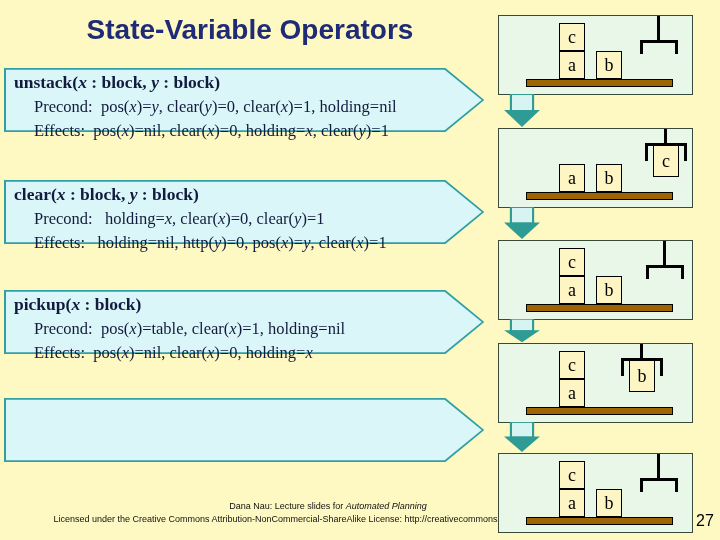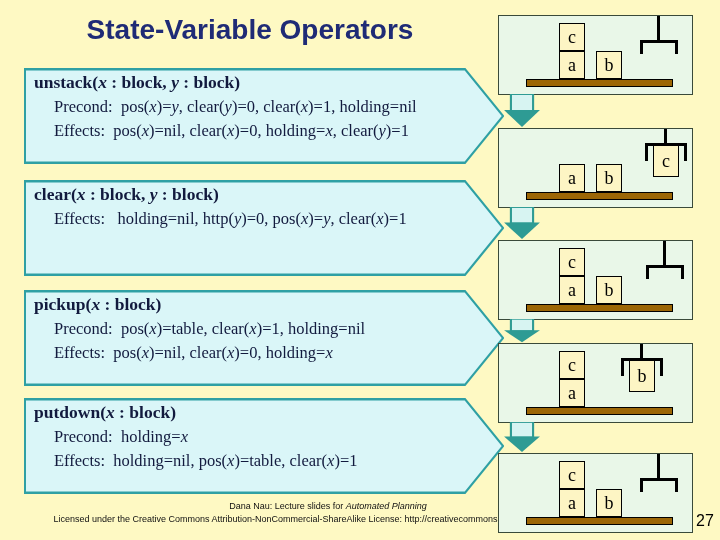--- a/index.html
+++ b/index.html
@@ -4,21 +4,21 @@
 <style>
   html,body{margin:0;padding:0;background:#fff;}
   .slide{position:relative;width:720px;height:540px;background:#fef9c3;overflow:hidden;
          font-family:"Liberation Sans",sans-serif;}
 
   .slide-title{position:absolute;left:0;top:14px;width:500px;text-align:center;
     font-family:"Liberation Sans",sans-serif;font-weight:bold;font-size:28px;
     color:var(--title-text);}
 
   
-  .op-box{position:absolute;left:24px;width:480px;height:96px;}
+  .op-box{position:absolute;left:4px;width:480px;height:64px;}
   .op-shape{position:absolute;left:0;top:0;width:100%;height:100%;}
   .op-shape polygon{fill:var(--operator-box-fill);stroke:var(--operator-box-border);stroke-width:2;}
   .op-text{position:absolute;left:10px;top:2px;right:44px;}
   .op-title{font-family:"Liberation Serif",serif;font-weight:bold;font-size:17.5px;
     line-height:25px;color:var(--body-text);white-space:pre-wrap;}
   .op-line{font-family:"Liberation Serif",serif;font-size:16.5px;line-height:24px;
     color:var(--body-text);padding-left:20px;white-space:pre-wrap;}
 
   
   .state-col{position:absolute;left:0;top:0;width:720px;height:540px;}
@@ -68,44 +68,40 @@
       <div class="op-line"><span>Effects:  pos(</span><i>x</i><span>)=nil, clear(</span><i>x</i><span>)=0, holding=</span><i>x</i><span>, clear(</span><i>y</i><span>)=1</span></div>
     </div>
   </div>
 
   <div class="op-box" style="top:180px">
     <svg class="op-shape" viewBox="0 0 480 78" preserveAspectRatio="none">
         <polygon points="1,1 441,1 479,39 441,77 1,77"></polygon>
       </svg>
     <div class="op-text">
       <div class="op-title"><span>clear(</span><i>x</i><span> : block, </span><i>y</i><span> : block)</span></div>
+      <div class="op-line"><span>Precond:   holding=</span><i>x</i><span>, clear(</span><i>x</i><span>)=0, clear(</span><i>y</i><span>)=1</span></div>
       <div class="op-line"><span>Effects:   holding=nil, http(</span><i>y</i><span>)=0, pos(</span><i>x</i><span>)=</span><i>y</i><span>, clear(</span><i>x</i><span>)=1</span></div>
     </div>
   </div>
 
   <div class="op-box" style="top:290px">
     <svg class="op-shape" viewBox="0 0 480 78" preserveAspectRatio="none">
         <polygon points="1,1 441,1 479,39 441,77 1,77"></polygon>
       </svg>
     <div class="op-text">
       <div class="op-title"><span>pickup(</span><i>x</i><span> : block)</span></div>
       <div class="op-line"><span>Precond:  pos(</span><i>x</i><span>)=table, clear(</span><i>x</i><span>)=1, holding=nil</span></div>
       <div class="op-line"><span>Effects:  pos(</span><i>x</i><span>)=nil, clear(</span><i>x</i><span>)=0, holding=</span><i>x</i><span></span></div>
     </div>
   </div>
 
   <div class="op-box" style="top:398px">
     <svg class="op-shape" viewBox="0 0 480 78" preserveAspectRatio="none">
         <polygon points="1,1 441,1 479,39 441,77 1,77"></polygon>
       </svg>
-    <div class="op-text">
-      <div class="op-title"><span>putdown(</span><i>x</i><span> : block)</span></div>
-      <div class="op-line"><span>Precond:  holding=</span><i>x</i><span></span></div>
-      <div class="op-line"><span>Effects:  holding=nil, pos(</span><i>x</i><span>)=table, clear(</span><i>x</i><span>)=1</span></div>
-    </div>
   </div>
 
   <div class="footer">
     <div><span>Dana Nau: Lecture slides for </span><i>Automated Planning</i><span></span></div>
     <div>Licensed under the Creative Commons Attribution-NonCommercial-ShareAlike License: http://creativecommons.org/licenses/by-nc-sa/2.0/</div>
   </div>
 
   <div class="state-col">
       <div class="state-box" style="top: 15px;">
         <div class="table-bar"></div>

